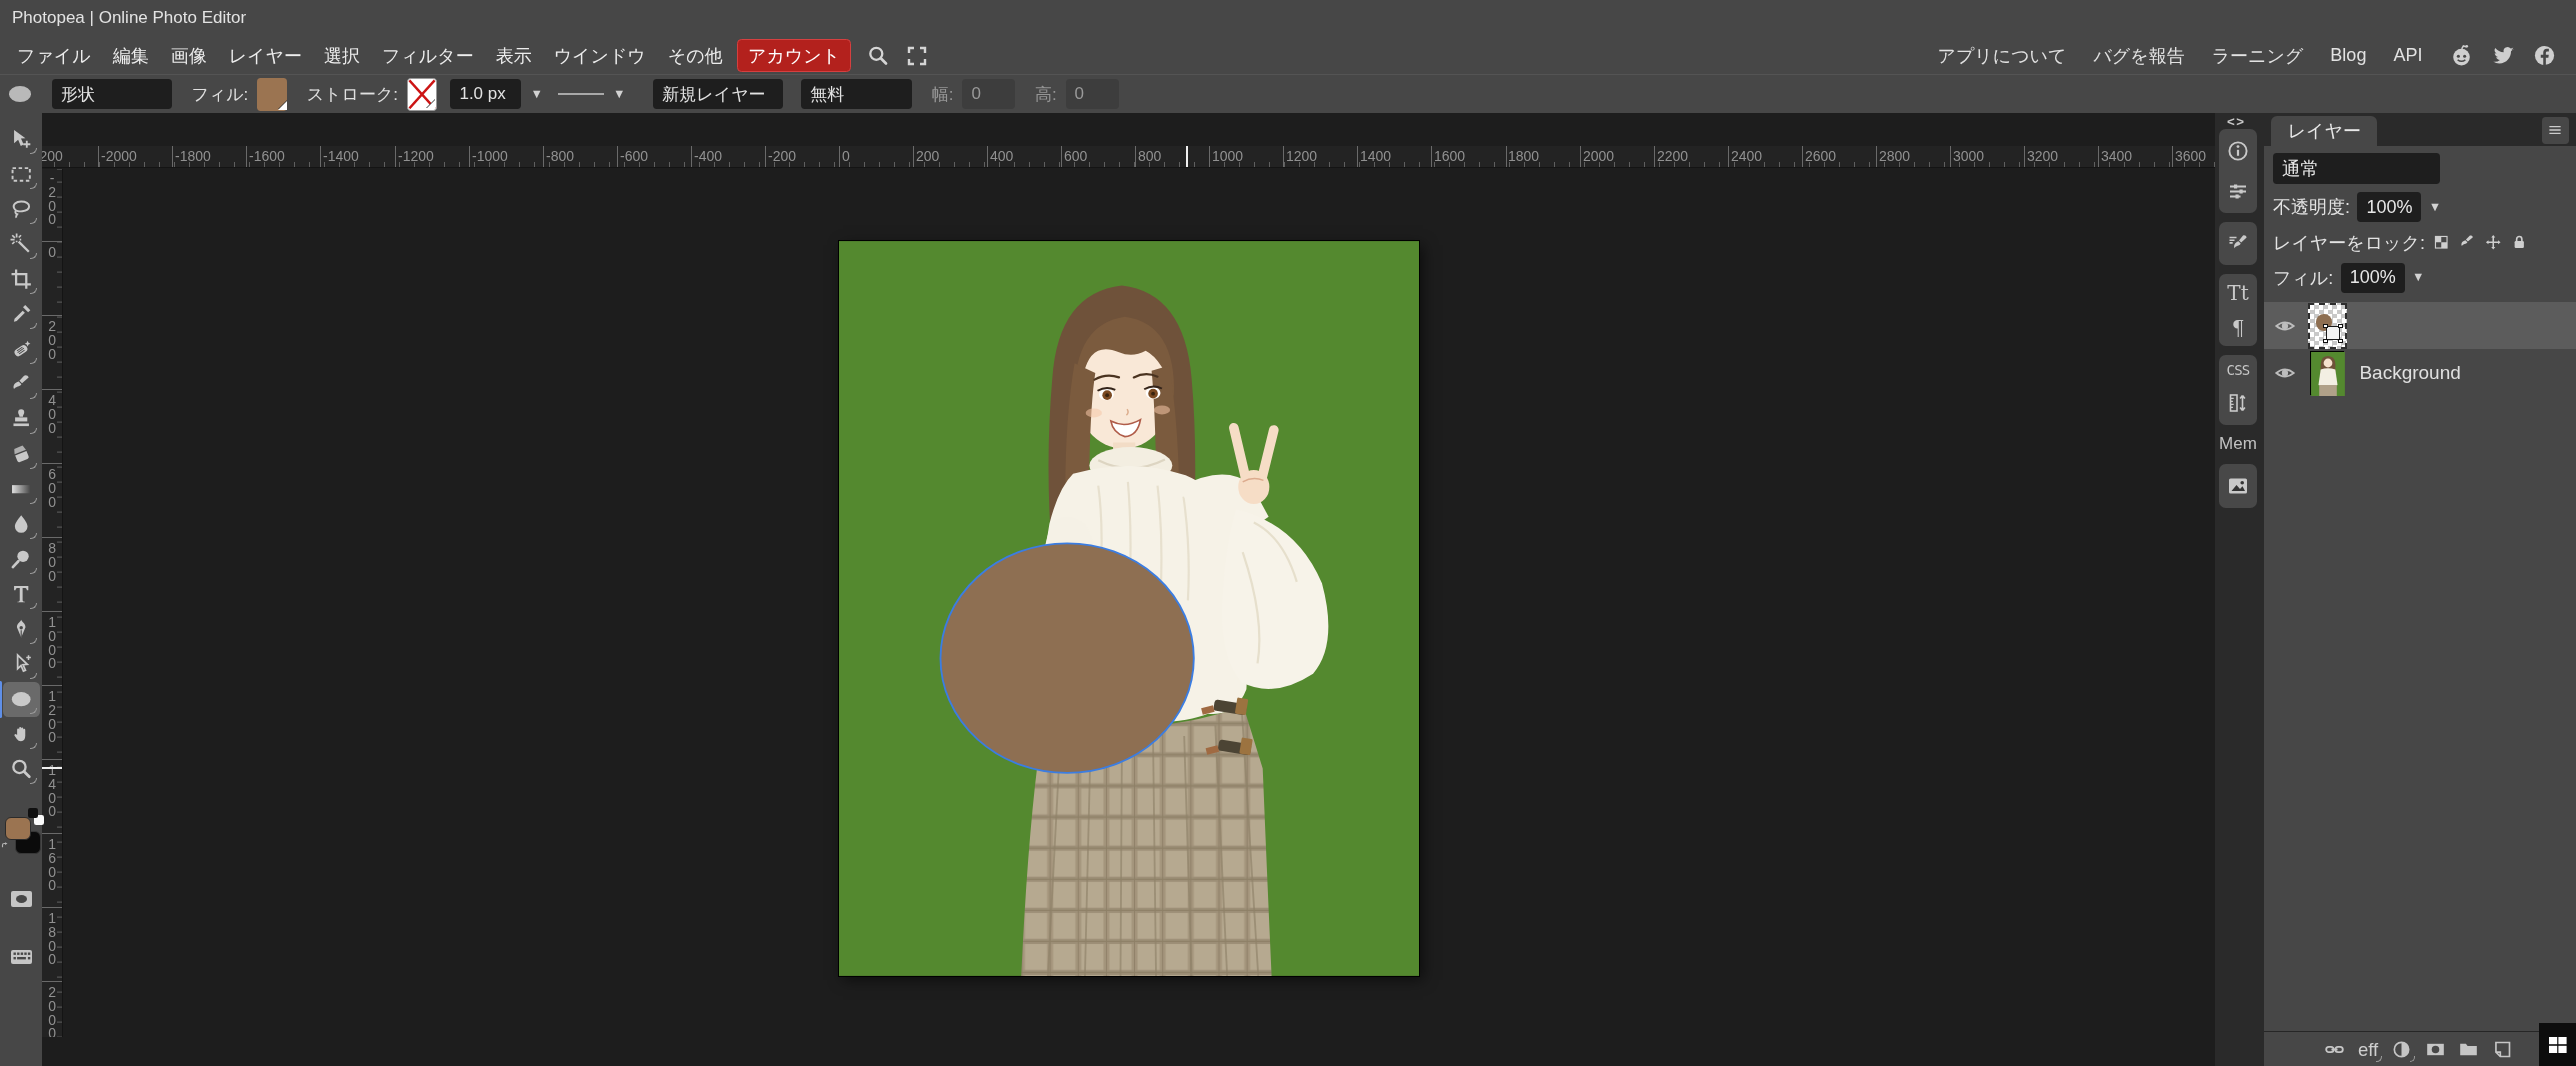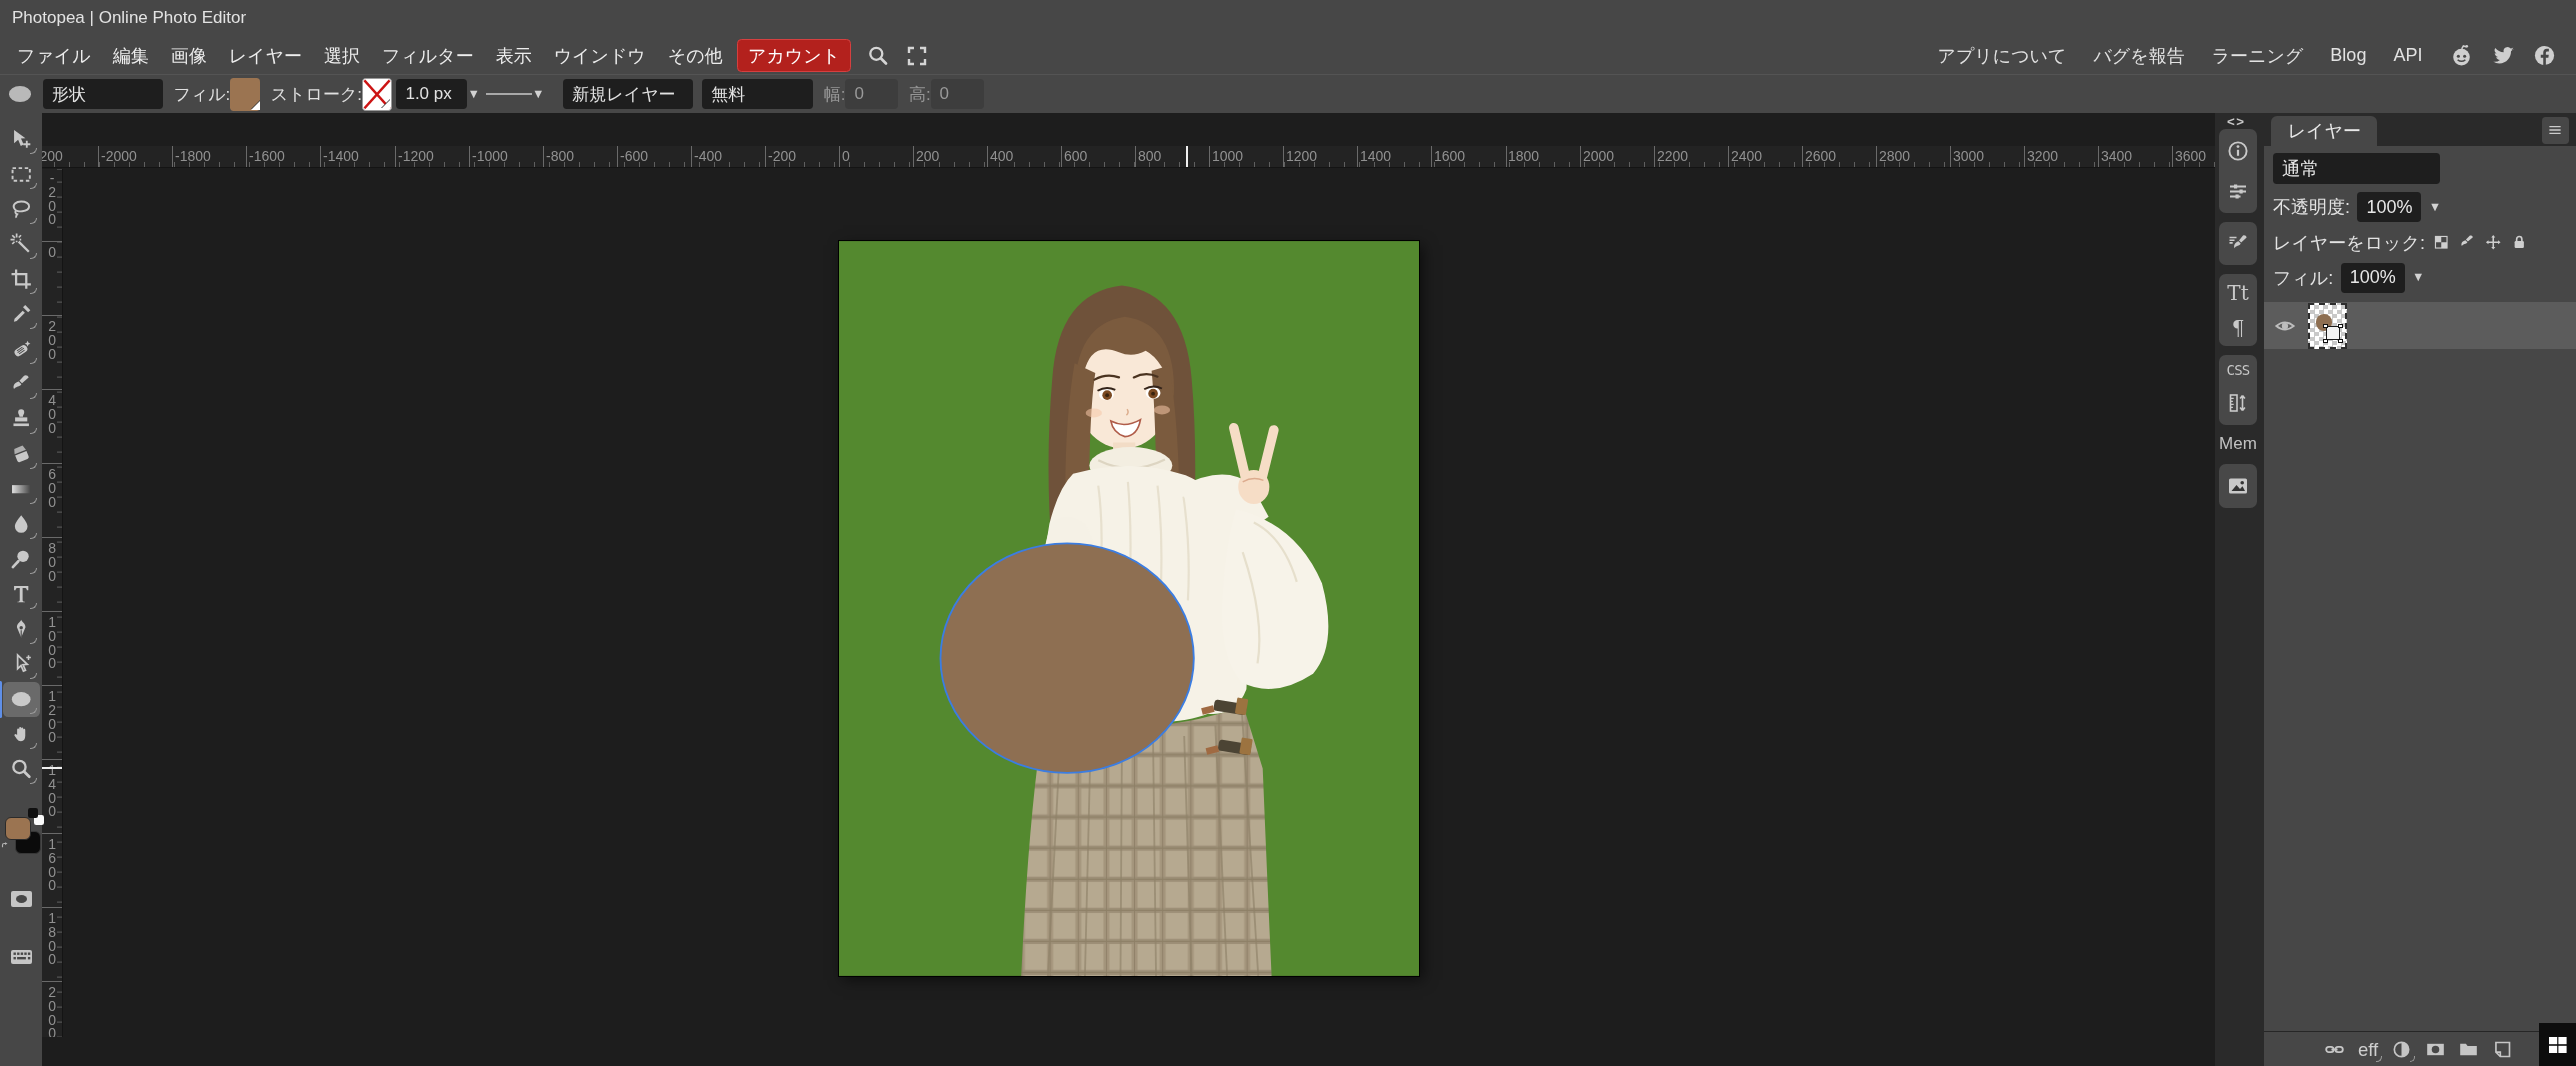--- a/index.html
+++ b/index.html
@@ -13,21 +13,21 @@
   .menubar{position:absolute;top:36px;left:0;right:0;height:39px;background:#474747;display:flex;align-items:center;padding-left:6px}
   .menu-item{font-size:18px;color:#ededed;padding:5.2px 11px;white-space:nowrap}
   .account{background:#b3211d;border:0.7px solid #d54040;border-radius:4.4px;padding:3.7px 10.4px;margin-left:3px;color:#fff;white-space:nowrap}
   .mb-icon{margin-left:15px;color:#d5d5d5;width:24px;height:24px}
   .mb-icon svg{width:24px;height:24px}
   .menubar-right{margin-left:auto;display:flex;align-items:center;gap:27px;padding-right:19px}
   .menu-link{font-size:18px;color:#e2e2e2;white-space:nowrap}
   .social-icon{color:#cfcfcf;width:25px;height:25px}
   .social-icon svg{width:25px;height:25px}
 
-  .optionsbar{position:absolute;top:74px;left:0;right:0;height:39px;background:#474747;border-top:0.7px solid #545454;display:flex;align-items:center;padding-left:9px}
+  .optionsbar{position:absolute;top:74px;left:0;right:0;height:39px;background:#474747;border-top:0.7px solid #545454;display:flex;align-items:center;gap:9px;padding-left:9px}
   .opt-shape-preview{width:22px;height:15.6px;background:#b9b9b9;border-radius:50%;flex:none}
   .opt-select{height:30px;background:#1e1e1e;border-radius:3.7px;color:#e2e2e2;font-size:17px;display:flex;align-items:center;justify-content:space-between;padding:0 9px;flex:none}
   .opt-label{font-size:17px;color:#e0e0e0;white-space:nowrap;margin-left:10.4px}
   .swatch{width:30px;height:33px;border-radius:3.7px;position:relative;flex:none}
   .swatch .corner{position:absolute;right:0.7px;bottom:0.7px;width:0;height:0;border-left:9.6px solid transparent;border-bottom:9.6px solid #fff;filter:drop-shadow(0 -0.7px 0 #333)}
   .stroke-swatch{background:#fff;border:0.7px solid #999;overflow:hidden}
   .chev{color:#b9b9b9}
   .tri{color:#d2d2d2;font-size:12.6px;line-height:1}
   .line-sample{width:46px;height:2.2px;background:#a9a9a9;margin-left:6px}
   .dim-label{color:#969696;font-size:17px;margin-left:10.4px}
@@ -708,20 +708,38 @@
               <div class="brown-dot" style="background:#8e6f52"></div>
               <div class="handlebox">
                 <div class="hb-c" style="left:-3.7px;top:-3.7px"></div>
                 <div class="hb-c" style="right:-3.7px;top:-3.7px"></div>
                 <div class="hb-c" style="left:-3.7px;bottom:-3.7px"></div>
                 <div class="hb-c" style="right:-3.7px;bottom:-3.7px"></div>
               </div>
             </div>
             <span class="layer-name"></span>
           </div>
+          <div class="layer-row">
+            <span class="eye-icon">
+              <svg viewBox="0 0 24 24">
+                <path d="M2.5 12 Q12 4.2 21.5 12 Q12 19.8 2.5 12 Z" fill="none" stroke="currentColor" stroke-width="1.9"></path>
+                <circle cx="12" cy="12" r="3.5" fill="currentColor"></circle>
+              </svg>
+            </span>
+            <div class="thumb2">
+              <svg viewBox="0 0 46 60" width="34" height="44">
+                <rect width="46" height="60" fill="#54892f"></rect>
+                <path d="M16 8 Q23 3 30 8 Q34 13 33 22 Q34 34 32 42 L14 42 Q12 30 13 20 Q13 12 16 8 Z" fill="#6f523a"></path>
+                <circle cx="23" cy="15" r="6" fill="#f6e2cf"></circle>
+                <path d="M13 24 Q23 20 33 24 L36 45 Q23 51 10 45 Z" fill="#f3efe3"></path>
+                <rect x="11" y="45" width="24" height="15" fill="#b0a189"></rect>
+              </svg>
+            </div>
+            <span class="layer-name">Background</span>
+          </div>
         </div>
     </div>
     <div class="layers-footer" id="layers-footer">
         <div class="footer-icon">
           <svg viewBox="0 0 24 24">
             <g stroke="currentColor" stroke-width="2.1" fill="none">
               <rect x="2.5" y="9" width="8.5" height="6" rx="3"></rect>
               <rect x="13" y="9" width="8.5" height="6" rx="3"></rect>
               <path d="M8.5 12 h7"></path>
             </g>

